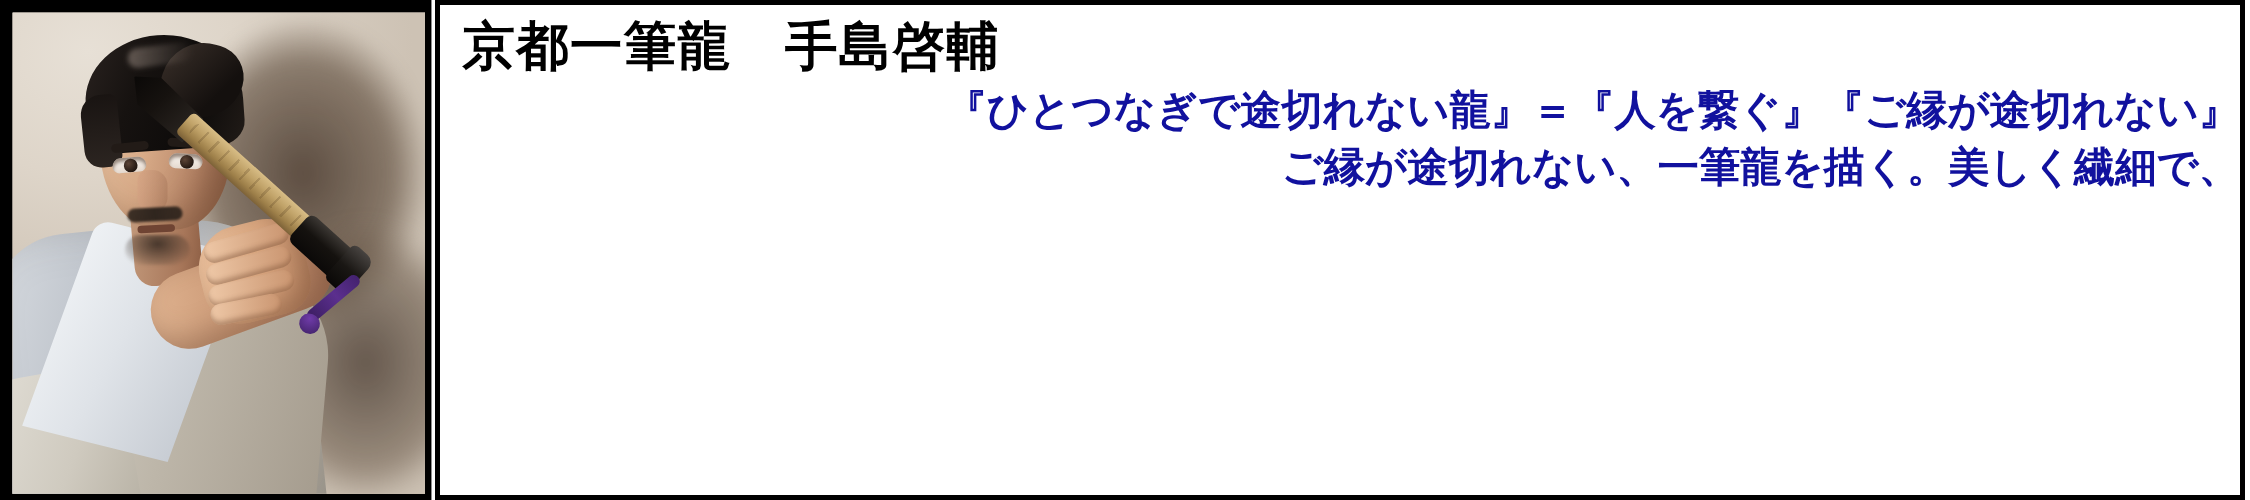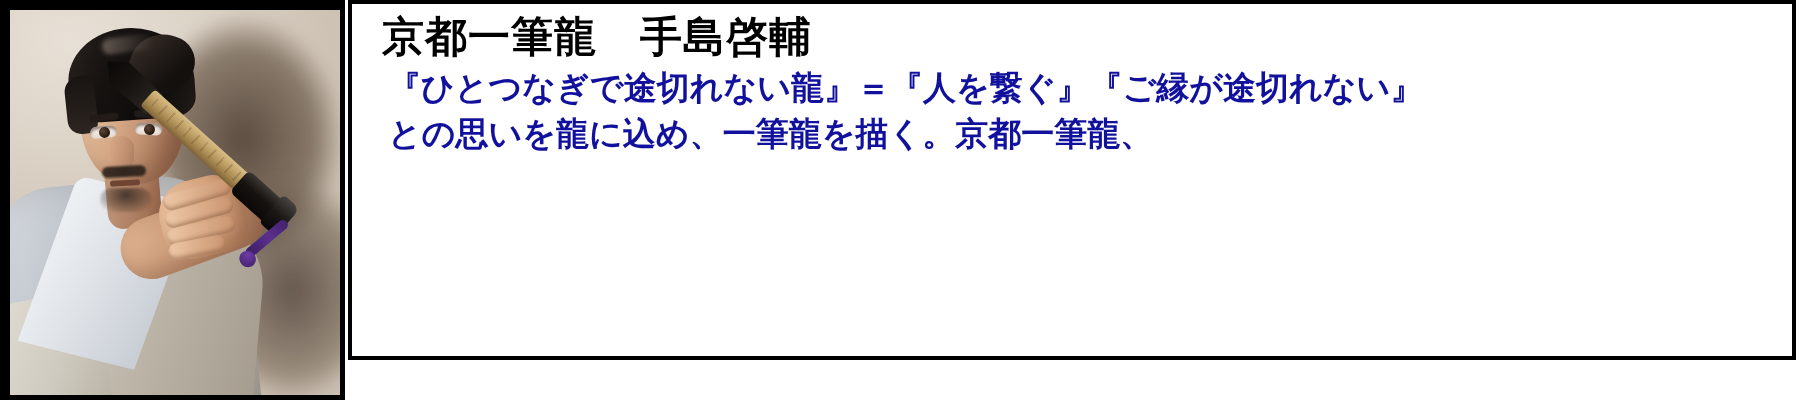--- a/index.html
+++ b/index.html
@@ -304,47 +304,48 @@
     left: 222px; top: 60px;
     width: 17px; height: 16px;
     background: radial-gradient(circle at 35% 30%, #6f3ba8, #3c1f62);
     border-radius: 50%;
   }
 
   
   .text-panel {
     position: relative;
     flex: 1 1 auto;
-    height: 360px;
+    height: 400px;
     border: 4px solid #000000;
     border-left: 4px solid #000000;
     box-sizing: border-box;
     background: #ffffff;
     margin-left: 3px;
     margin-right: 4px;
-    padding: 8px 0 0 28px;
+    padding: 8px 0 0 16px;
   }
   .headline {
     font-family: "DejaVu Sans", "Liberation Sans", sans-serif;
     font-weight: 700;
     font-size: 42px;
     line-height: 1.08;
     color: #000000;
     letter-spacing: 1px;
     margin: 2px 0 6px 2px;
     white-space: pre;
   }
   .subline {
     font-family: "DejaVu Sans", "Liberation Sans", sans-serif;
     font-weight: 700;
     color: #11119e;
     font-size: 33px;
     line-height: 1.37;
     letter-spacing: 0px;
     white-space: pre;
+    text-align: right;
   }
   .subline.l1 { margin-left: 8px; }
   .subline.l2 { margin-left: 8px; }
   .subline.l3 { margin-left: 8px; }
 </style>
 </head>
 <body>
 
 <div class="banner">
 
@@ -395,16 +396,16 @@
         <div class="brush-cap"></div>
         <div class="brush-cord"></div>
         <div class="brush-cord-knot"></div>
       </div>
     </div>
   </div>
 
   <div class="text-panel">
     <div class="headline">京都一筆龍　手島啓輔</div>
     <div class="subline l1">『ひとつなぎで途切れない龍』＝『人を繋ぐ』『ご縁が途切れない』</div>
-    <div class="subline l2">との思いを龍に込め、一筆龍を描く。京都一筆龍、</div>
+    <div class="subline l2">ご縁が途切れない、一筆龍を描く。美しく繊細で、</div>
   </div>
 
 </div>
 
 </body></html>

